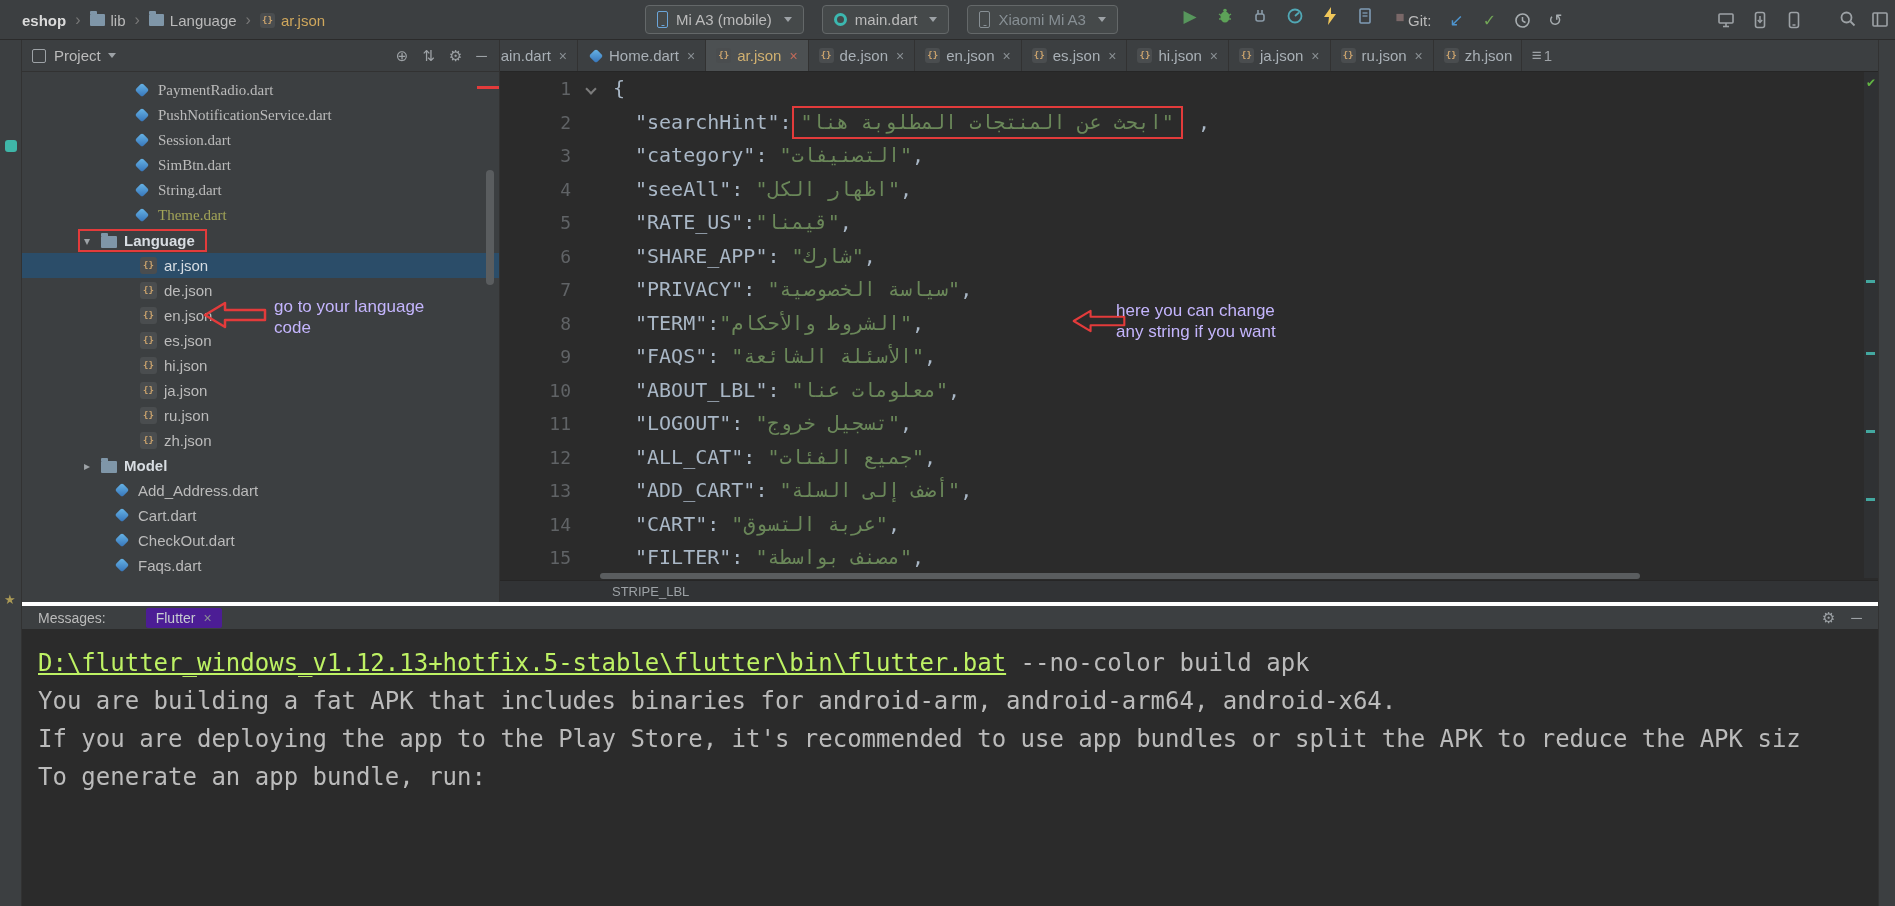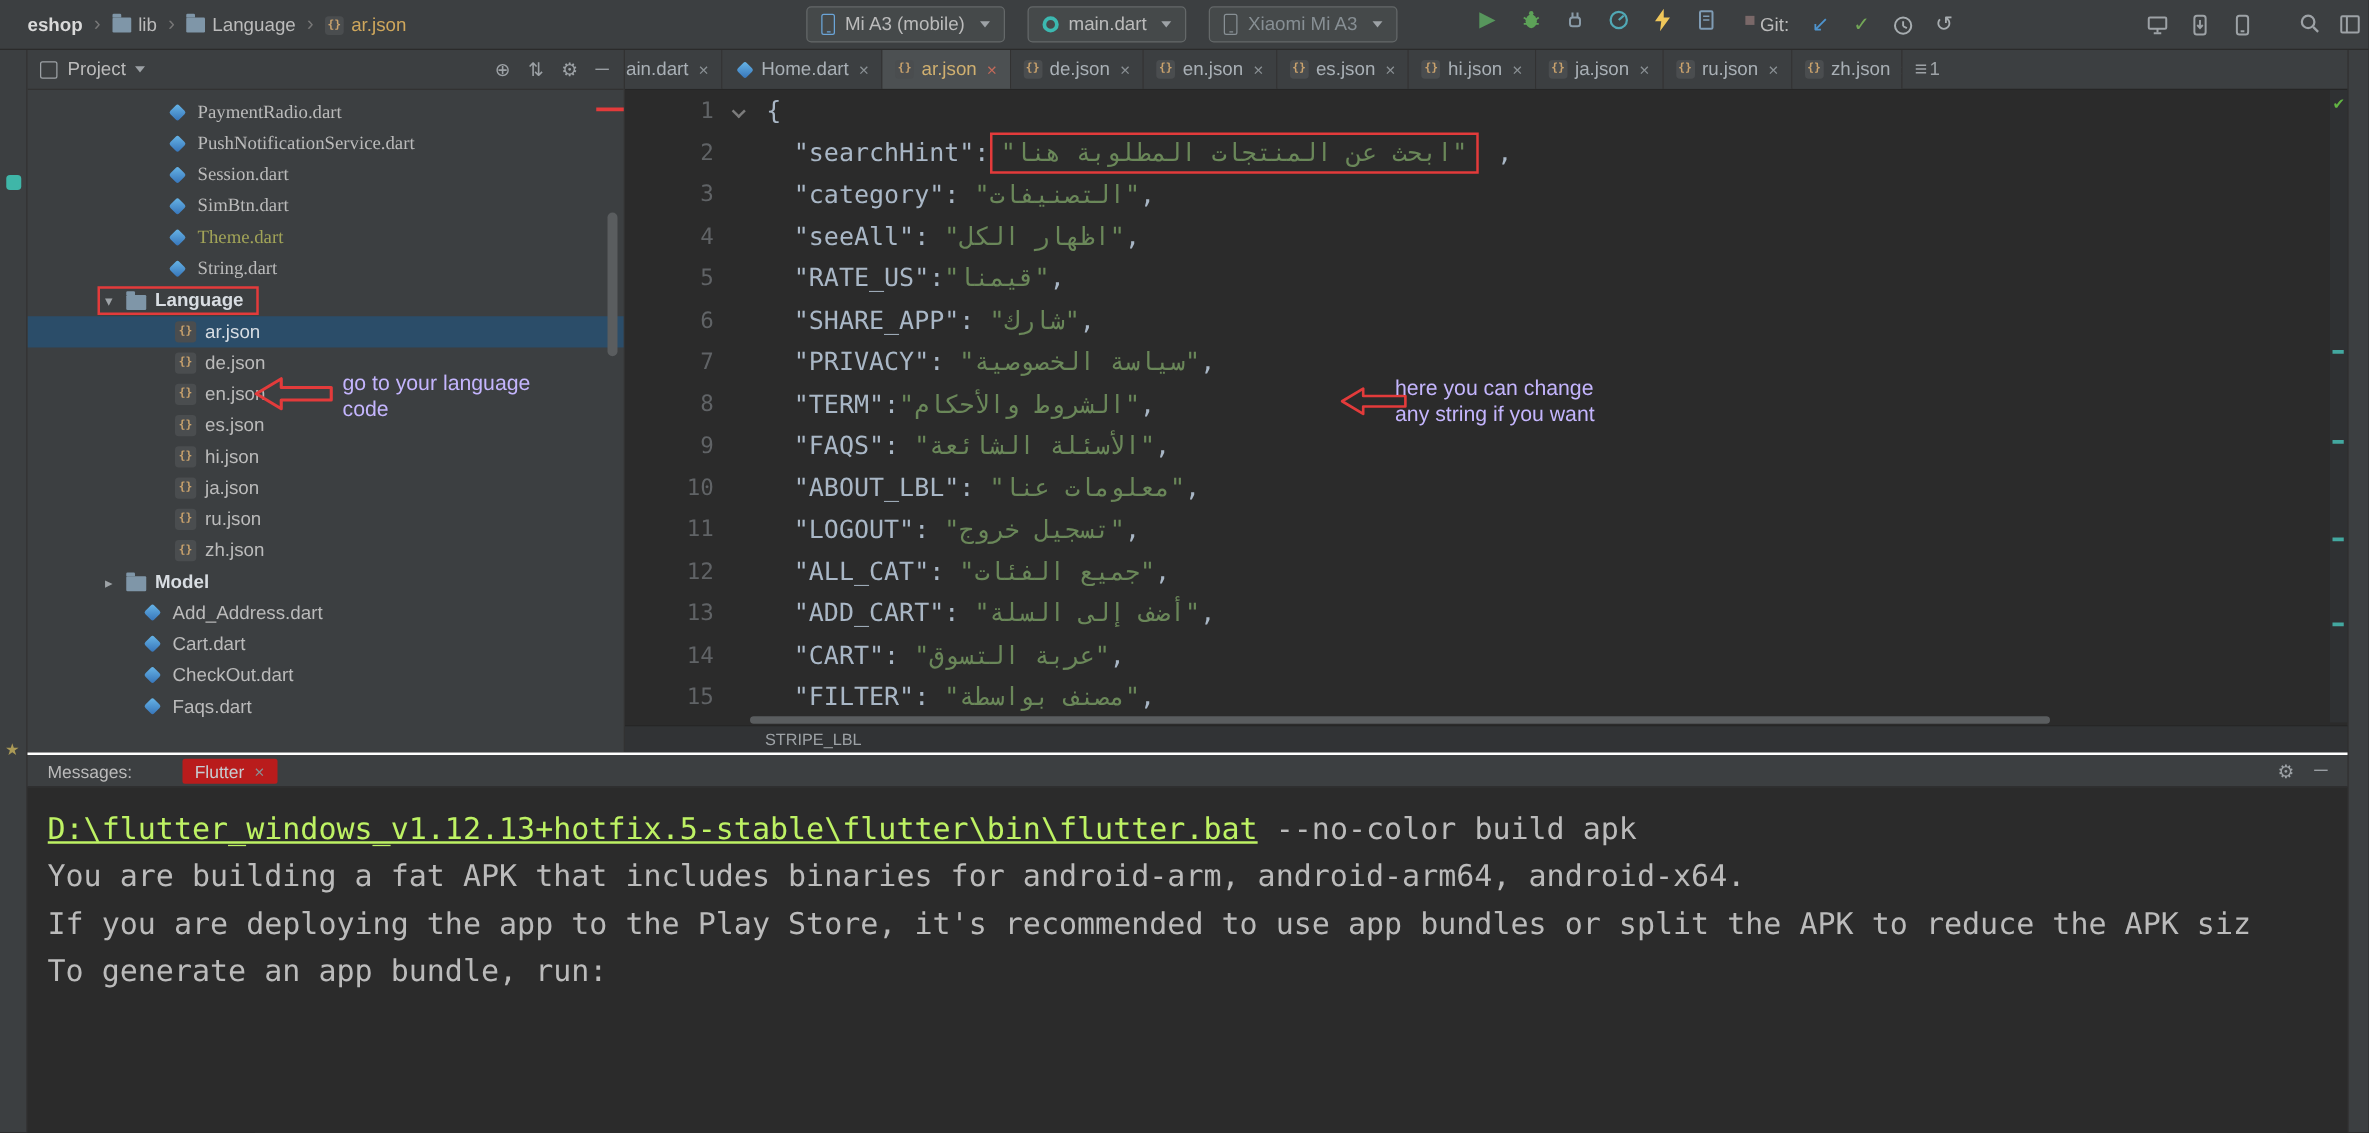--- a/index.html
+++ b/index.html
@@ -142,23 +142,23 @@
   .error-stripe { position:absolute; right:0; top:32px; width:14px; height:506px; background:#2f3133; }
   .stripe-check { position:absolute; top:4px; left:0; width:14px; text-align:center; color:#62b543; font-size:12px; }
   .stripe-check::before { content:"✔"; }
   .stripe-mark { position:absolute; left:2px; width:9px; height:3px; background:#43a8a0; }
   .hscroll { position:absolute; left:100px; top:533px; width:1040px; height:6px; background:#5a5d5f; border-radius:3px; }
   .editor-crumb { position:absolute; left:0; top:540px; width:1378px; height:22px; background:#313335;
     border-top:1px solid #262626; color:#9da2a6; font-size:13px; line-height:21px; padding-left:112px; }
 
   
   .bottom-panel { position:absolute; left:22px; top:602px; width:1856px; height:304px; background:#2b2b2b; }
-  .bp-header { height:28px; background:#3c3f41; border-top:2px solid #ffffff; border-bottom:1px solid #2b2b2b;
+  .bp-header { height:28px; background:#3c3f41; border-top:4px solid #ffffff; border-bottom:1px solid #2b2b2b;
     display:flex; align-items:center; padding:0 16px; color:#bbbbbb; font-size:14px; }
-  .bp-tab { margin-left:40px; background:#b91c1c; border-radius:2px; padding:2px 10px;
+  .bp-tab { margin-left:40px; background:#4c1d95; border-radius:2px; padding:2px 10px;
     display:flex; align-items:flex-start; color:#c7ccd1; }
   .bp-tab .tab-close { margin-left:8px; }
   .bp-spacer { flex:1; }
   .bp-btn { color:#9da2a6; font-size:15px; margin-left:16px; }
   .console { padding:14px 0 0 16px; font-family:"DejaVu Sans Mono","DejaVu Sans",monospace;
     font-size:24px; color:#bbbbbb; }
   .console-line { height:38px; line-height:38px; white-space:pre; overflow:hidden; width:1840px; }
   .console-link { color:#bef264; text-decoration:underline; }
   .console-link:empty { text-decoration:none; }
 
@@ -354,32 +354,32 @@
             <span class="tlabel">Session.dart</span>
           </span>
         </div>
         <div class="tree-item lvl3 i-dart">
           <span class="tree-inner">
 
             <span class="ticon"></span>
             <span class="tlabel">SimBtn.dart</span>
           </span>
         </div>
+        <div class="tree-item lvl3 i-dart">
+          <span class="tree-inner">
+
+            <span class="ticon"></span>
+            <span class="tlabel">String.dart</span>
+          </span>
+        </div>
         <div class="tree-item lvl3 i-dart modified">
           <span class="tree-inner">
 
             <span class="ticon"></span>
             <span class="tlabel">Theme.dart</span>
-          </span>
-        </div>
-        <div class="tree-item lvl3 i-dart">
-          <span class="tree-inner">
-
-            <span class="ticon"></span>
-            <span class="tlabel">String.dart</span>
           </span>
         </div>
         <div class="tree-item lvl1 i-folder expanded redbox">
           <span class="tree-inner">
             <span class="arrow"></span>
             <span class="ticon"></span>
             <span class="tlabel">Language</span>
           </span>
         </div>
         <div class="tree-item lvl2 i-json selected">

